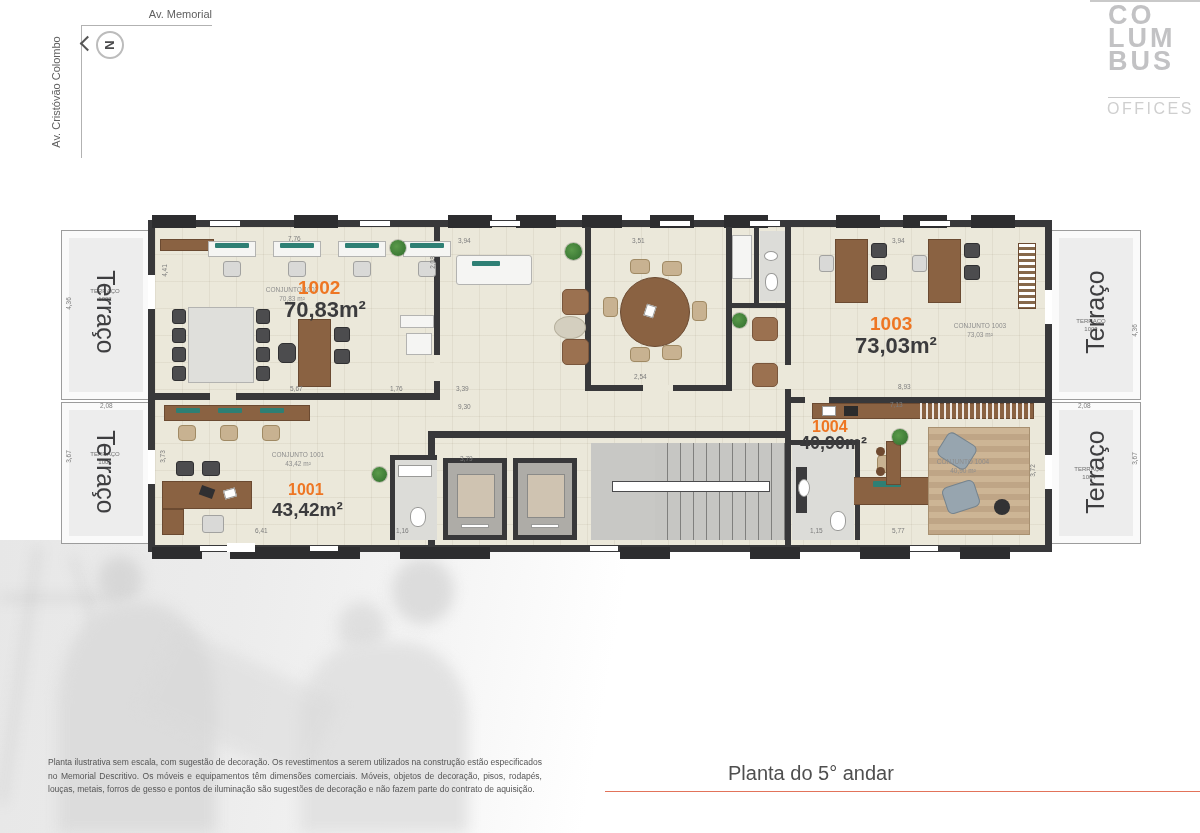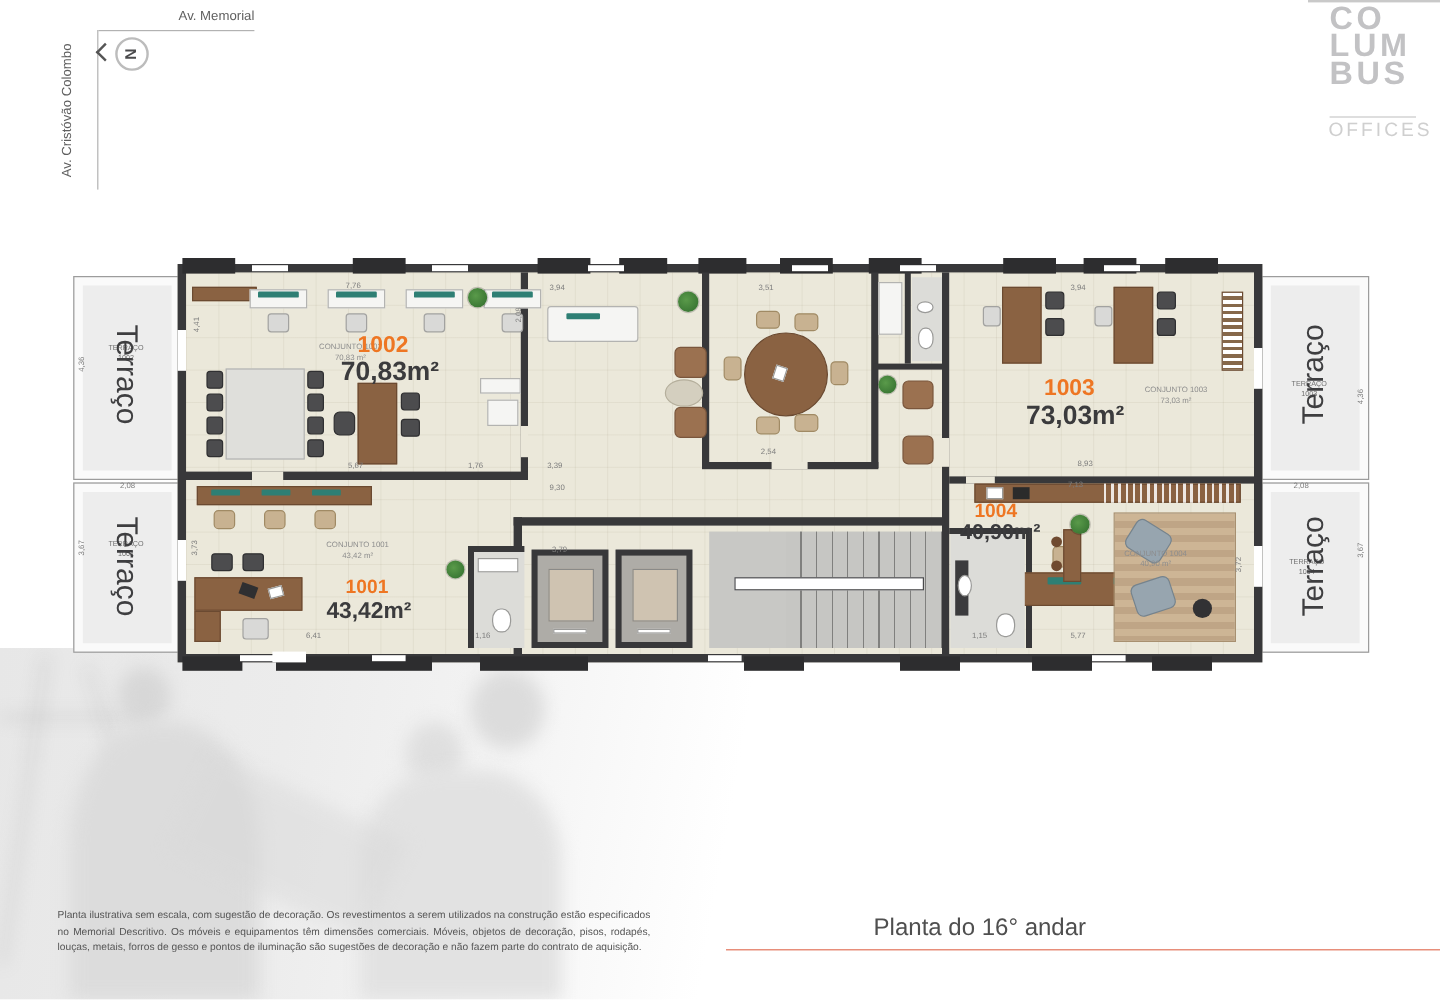--- a/index.html
+++ b/index.html
@@ -359,14 +359,14 @@
   <span class="dim" style="left:195px;top:312px">6,41</span>
   <span class="dim" style="left:336px;top:312px">1,16</span>
   <span class="dim" style="left:832px;top:312px">5,77</span>
   <span class="dim" style="left:750px;top:312px">1,15</span>
   <span class="dim" style="left:830px;top:186px">7,13</span>
   <span class="dim v" style="left:966px;top:252px">3,72</span>
   <span class="dim" style="left:838px;top:168px">8,93</span>
 </div>
 
 <div id="disclaimer">Planta ilustrativa sem escala, com sugestão de decoração. Os revestimentos a serem utilizados na construção estão especificados no Memorial Descritivo. Os móveis e equipamentos têm dimensões comerciais. Móveis, objetos de decoração, pisos, rodapés, louças, metais, forros de gesso e pontos de iluminação são sugestões de decoração e não fazem parte do contrato de aquisição.</div>
-<span id="floor-title">Planta do 16° andar</span>
+<span id="floor-title">Planta do 5° andar</span>
 <div id="title-underline"></div>
 
 </body></html>

